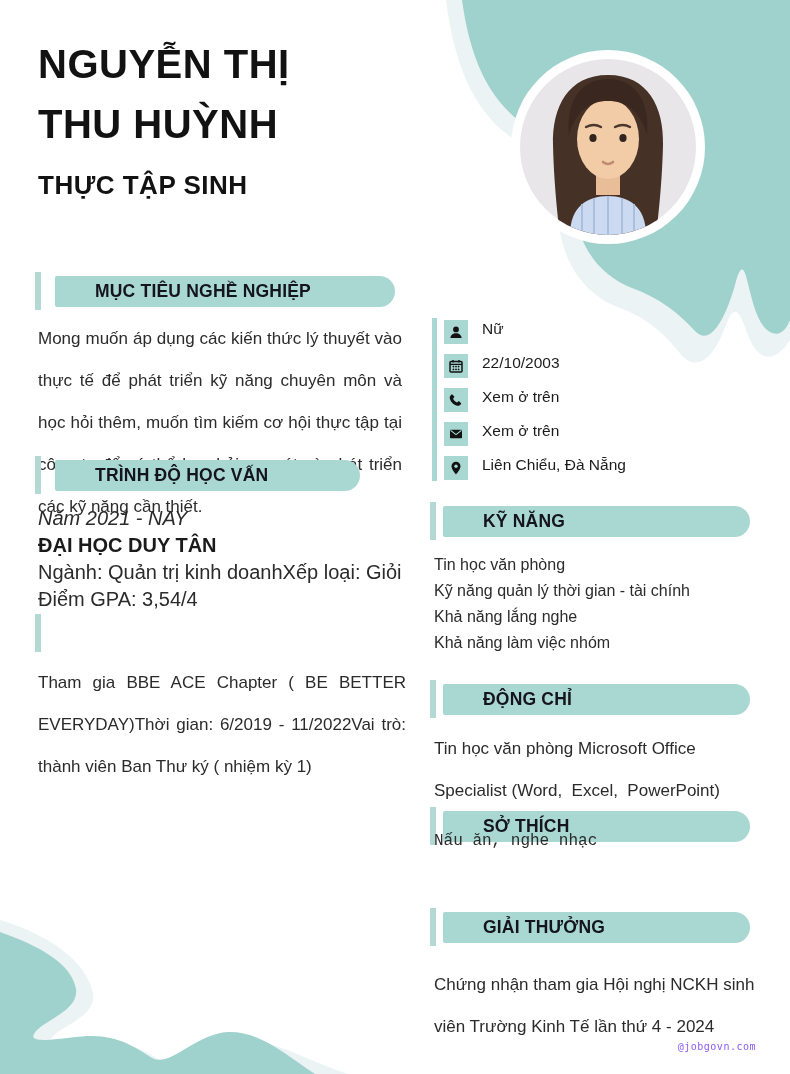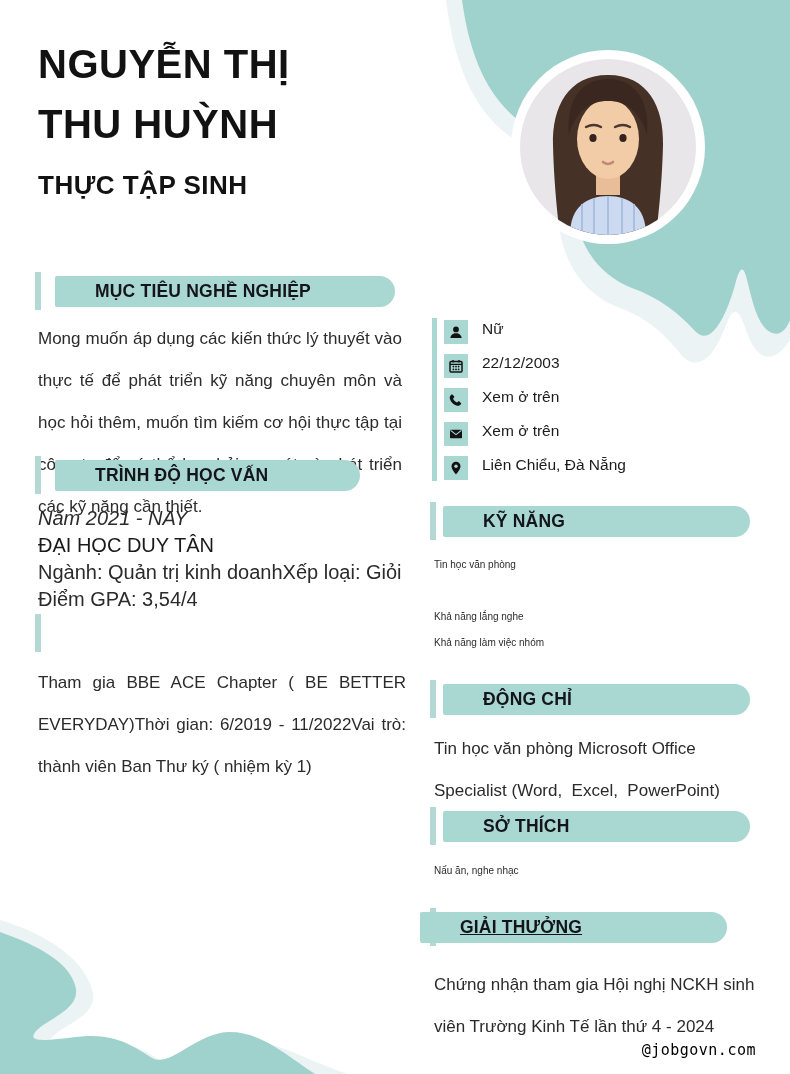--- a/index.html
+++ b/index.html
@@ -24,37 +24,37 @@
   .sec-bar{
     height:31px;background:var(--bar);border-radius:2px 16px 16px 2px;
     font-weight:700;font-size:17.5px;color:var(--ink);line-height:31px;
     padding-left:40px;box-sizing:border-box;letter-spacing:.2px;white-space:nowrap;
   }
 
   .txt{font-size:17px;line-height:42px;color:var(--body);}
   .just{text-align:justify;}
   .edu-line{font-size:20px;line-height:27px;}
   .italic{font-style:italic;}
-  .bold{font-weight:400;color:#1a1a1a;text-align:center;}
-  .list-line{font-size:10px;line-height:26px;white-space:nowrap;}
+  .bold{font-weight:700;color:#1a1a1a;text-align:center;}
+  .list-line{font-size:16px;line-height:26px;white-space:nowrap;}
   .prewrap{white-space:pre-wrap;}
 
   
   .contact-rail{left:432px;top:318px;width:5px;height:163px;background:var(--bar);}
   .c-row{position:absolute;left:444px;height:24px;display:flex;align-items:flex-start;}
   .c-ico{width:24px;height:24px;background:var(--bar);display:inline-flex;align-items:center;justify-content:center;flex:none;}
   .c-val{margin-left:14px;font-size:15.5px;color:#1c1c1c;white-space:nowrap;}
 
   
   .avatar-ring{left:511px;top:50px;width:194px;height:194px;border-radius:50%;background:#ffffff;}
   .avatar-img{position:absolute;left:9px;top:9px;width:176px;height:176px;border-radius:50%;overflow:hidden;}
 
   .footer-mark{
     right:34px;top:1041px;font-family:"DejaVu Sans Mono",monospace;
-    font-size:15px;letter-spacing:.5px;color:#000000;
+    font-size:10px;letter-spacing:.5px;color:#8b5cf6;
   }
 </style>
 </head>
 <body>
 
 <div class="page">
 
   <svg class="deco abs" style="right:0;top:0;" width="410" height="380" viewBox="0 0 410 380" aria-hidden="true">
     <path fill="var(--shadow)" d="M66 0
       C 74 62 92 108 128 135
@@ -154,21 +154,21 @@
           <path d="M1 5.4h12" stroke="#121212" stroke-width="1.3"></path>
           <path d="M4 1v2.6M10 1v2.6" stroke="#121212" stroke-width="1.5"></path>
           <circle cx="4.4" cy="7.6" r=".9" fill="#121212"></circle>
           <circle cx="7" cy="7.6" r=".9" fill="#121212"></circle>
           <circle cx="9.6" cy="7.6" r=".9" fill="#121212"></circle>
           <circle cx="4.4" cy="10.4" r=".9" fill="#121212"></circle>
           <circle cx="7" cy="10.4" r=".9" fill="#121212"></circle>
           <circle cx="9.6" cy="10.4" r=".9" fill="#121212"></circle>
         </svg>
     </span>
-    <span class="c-val">22/12/2003</span>
+    <span class="c-val">22/10/2003</span>
   </div>
 
   <div class="c-row" style="top:388px;">
     <span class="c-ico">
       <svg width="14" height="14" viewBox="0 0 14 14">
           <path d="M3.1 1.3l2.4 2.4-1.4 2c.8 1.7 2.1 3 3.8 3.8l2-1.4 2.4 2.4c-.9 1.9-3 2.8-5 2C4.2 11.3 2 9 .9 5.9.3 4 1.3 2.1 3.1 1.3z" fill="#121212"></path>
         </svg>
     </span>
     <span class="c-val">Xem ở trên</span>
   </div>
@@ -189,30 +189,31 @@
           <path d="M7 .8A4.5 4.5 0 0 0 2.5 5.3C2.5 8.6 7 13.4 7 13.4s4.5-4.8 4.5-8.1A4.5 4.5 0 0 0 7 .8z" fill="#121212"></path>
           <circle cx="7" cy="5.2" r="1.7" fill="#a9d7d2"></circle>
         </svg>
     </span>
     <span class="c-val">Liên Chiểu, Đà Nẵng</span>
   </div>
 
   <div class="abs sec-accent" style="left:430px;top:502px;"></div>
   <div class="abs sec-bar" style="left:443px;top:506px;width:307px;">KỸ NĂNG</div>
   <div class="abs list-line" style="left:434px;top:552px;">Tin học văn phòng</div>
+  <div class="abs list-line" style="left:434px;top:578px;">Kỹ năng quản lý thời gian - tài chính</div>
   <div class="abs list-line" style="left:434px;top:604px;">Khả năng lắng nghe</div>
   <div class="abs list-line" style="left:434px;top:630px;">Khả năng làm việc nhóm</div>
 
   <div class="abs sec-accent" style="left:430px;top:680px;"></div>
   <div class="abs sec-bar" style="left:443px;top:684px;width:307px;">ĐỘNG CHỈ</div>
   <div class="abs txt prewrap" style="left:434px;top:728px;width:322px;">Tin học văn phòng Microsoft Office Specialist (Word,  Excel,  PowerPoint)</div>
 
   <div class="abs sec-accent" style="left:430px;top:807px;"></div>
   <div class="abs sec-bar" style="left:443px;top:811px;width:307px;">SỞ THÍCH</div>
-  <div class="abs list-line" style="left:434px;top:858px;">Nấu ăn, nghe nhạc</div>
+  <div class="abs list-line" style="left:434px;top:828px;font-family:Liberation Mono, monospace;">Nấu ăn, nghe nhạc</div>
 
   <div class="abs sec-accent" style="left:430px;top:908px;"></div>
-  <div class="abs sec-bar" style="left:420px;top:912px;width:307px;text-decoration:underline;">GIẢI THƯỞNG</div>
+  <div class="abs sec-bar" style="left:443px;top:912px;width:307px;">GIẢI THƯỞNG</div>
   <div class="abs txt" style="left:434px;top:956px;width:324px;margin-top:8px;">Chứng nhận tham gia Hội nghị NCKH sinh viên Trường Kinh Tế lần thứ 4 - 2024</div>
 
   <div class="abs footer-mark">@jobgovn.com</div>
 
 </div>
 
 </body></html>

